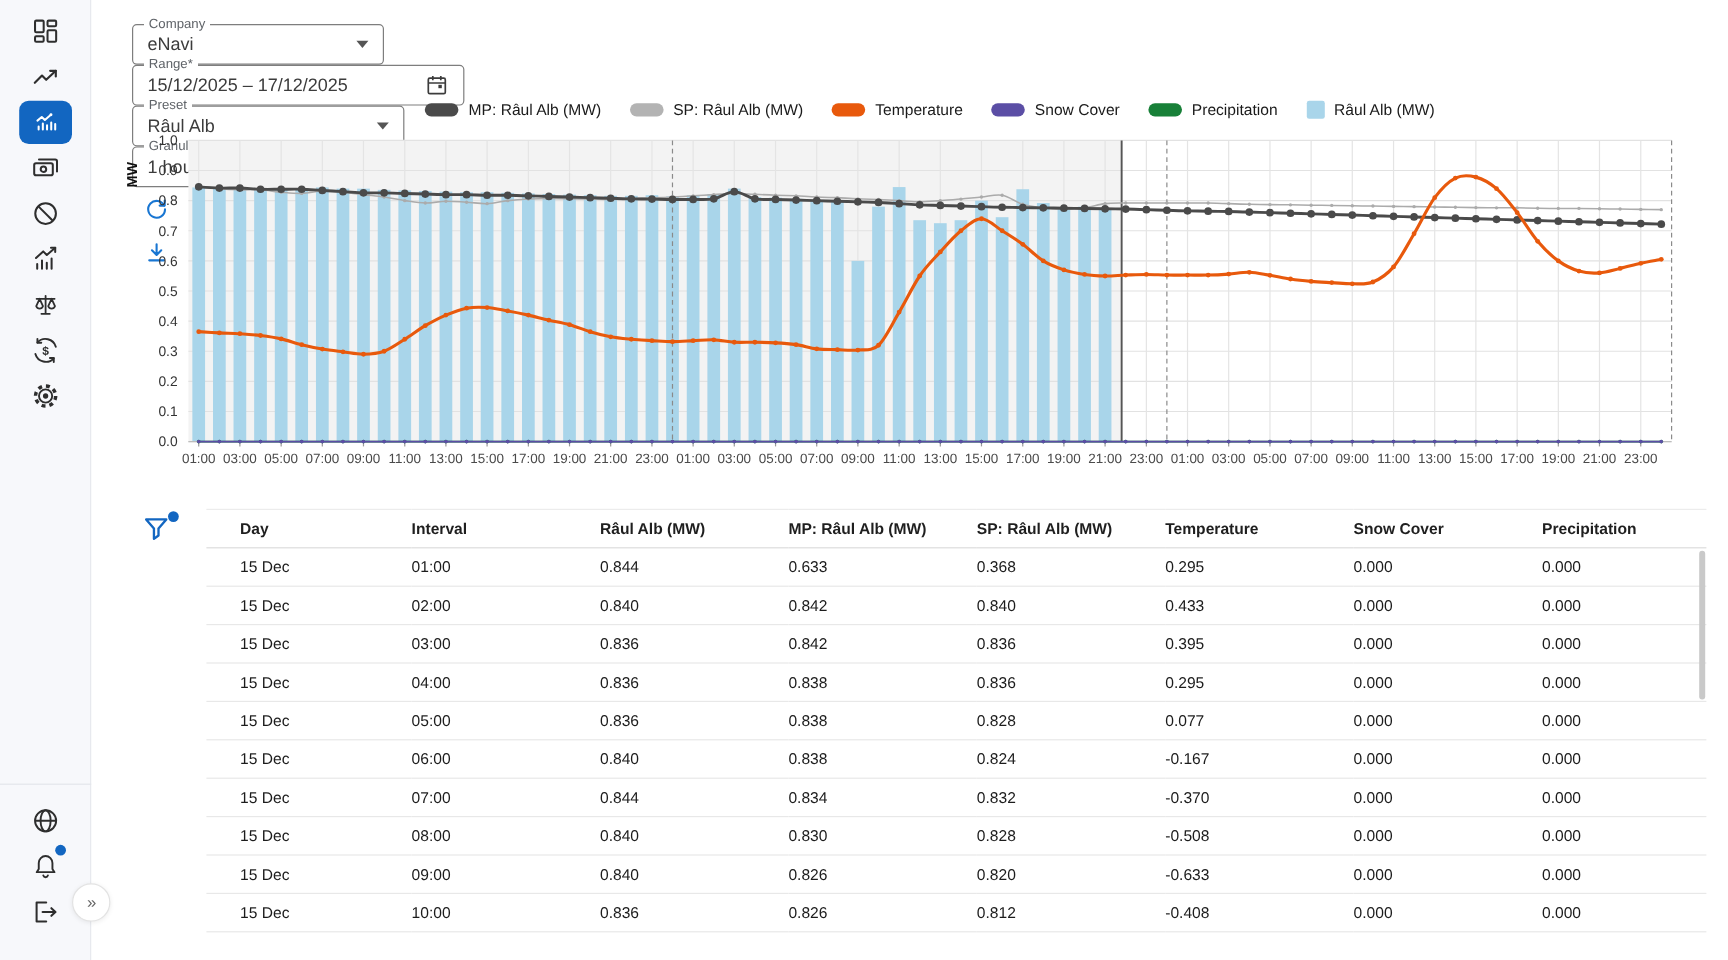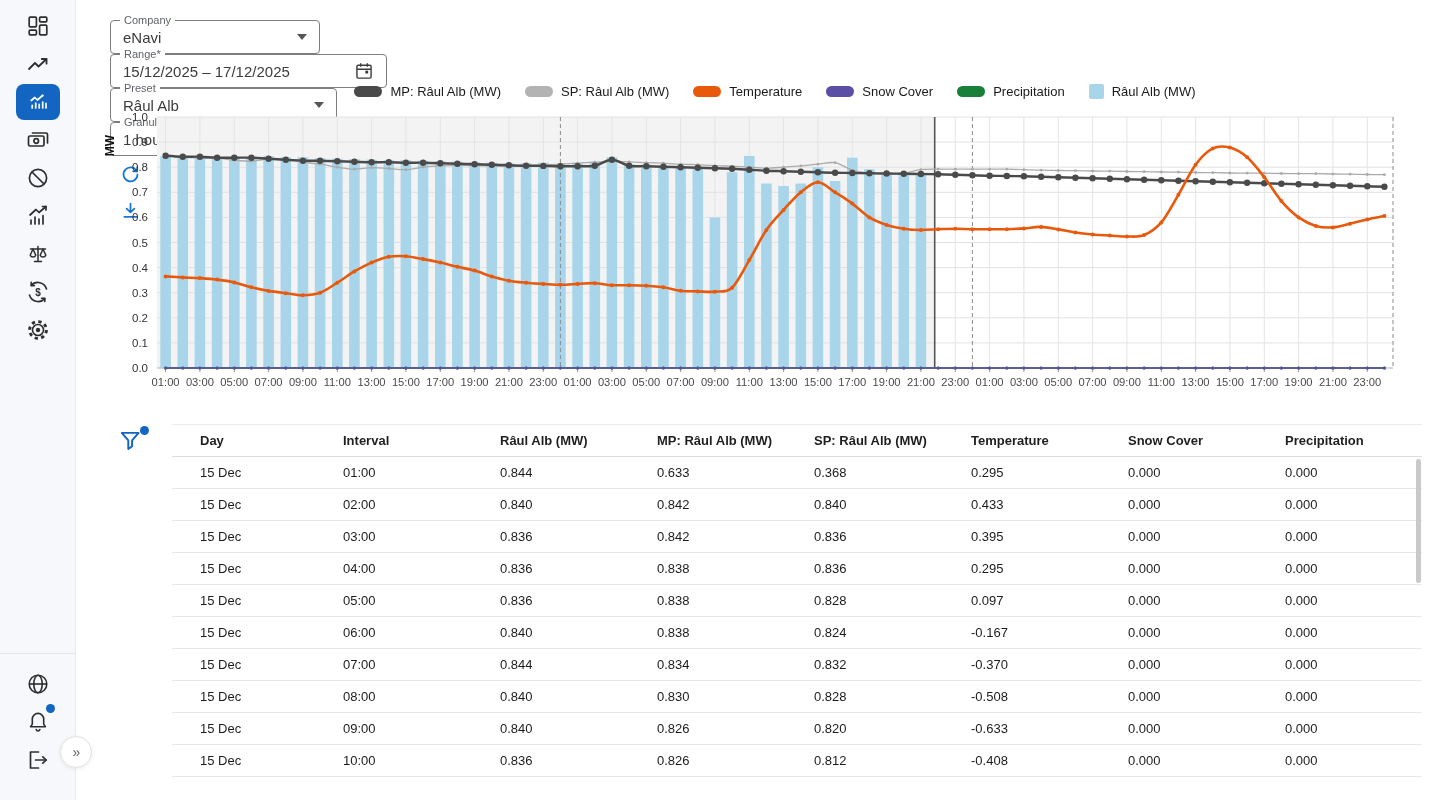--- a/index.html
+++ b/index.html
@@ -833,21 +833,21 @@
           <td>0.295</td>
           <td>0.000</td>
           <td>0.000</td>
         </tr>
         <tr>
           <td>15 Dec</td>
           <td>05:00</td>
           <td>0.836</td>
           <td>0.838</td>
           <td>0.828</td>
-          <td>0.097</td>
+          <td>0.077</td>
           <td>0.000</td>
           <td>0.000</td>
         </tr>
         <tr>
           <td>15 Dec</td>
           <td>06:00</td>
           <td>0.840</td>
           <td>0.838</td>
           <td>0.824</td>
           <td>-0.167</td>

